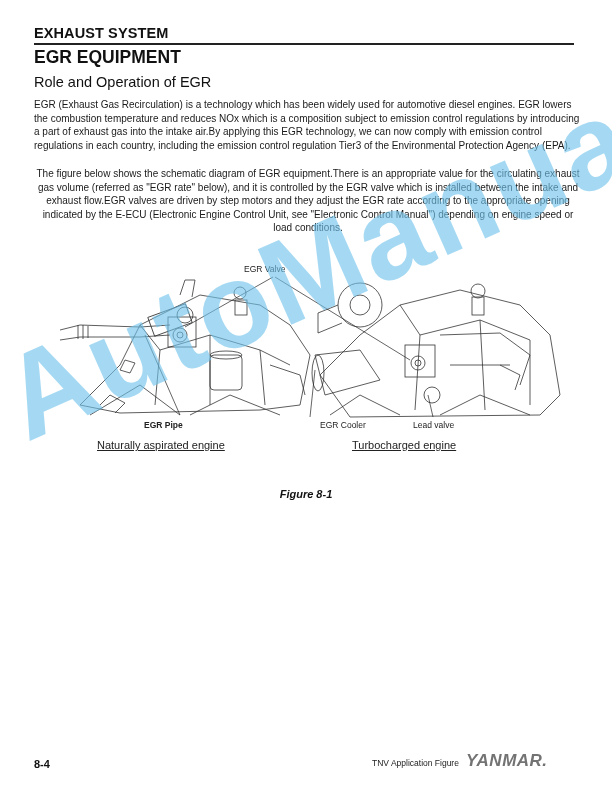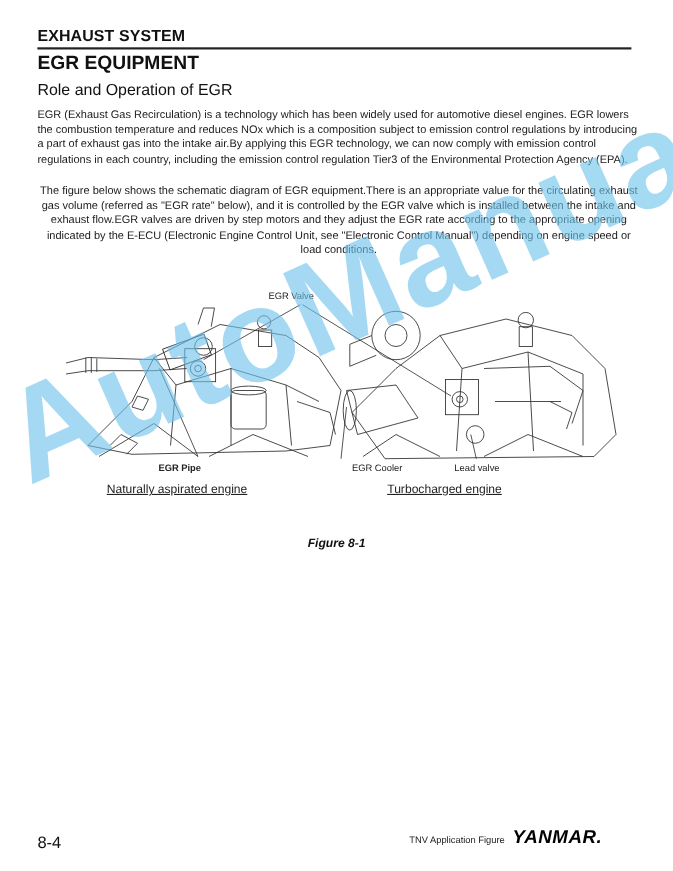--- a/index.html
+++ b/index.html
@@ -11,23 +11,23 @@
   .sub-title { position:absolute; left:34px; top:74px; font-size:14.5px; font-weight:normal; }
   .para { position:absolute; left:34px; width:548px; font-size:10px; line-height:13.6px; color:#1a1a1a; }
   .p1 { top:98px; }
   .p2 { top:167px;text-align:center; }
   .figure { position:absolute; left:60px; top:255px; width:510px; height:205px; }
   .callout { position:absolute; font-size:8.5px; color:#222; white-space:nowrap; }
   .engine-caption { position:absolute; font-size:11px; text-decoration:underline; color:#222; white-space:nowrap; }
   .fig-caption { position:absolute; left:0; width:612px; top:488px; text-align:center; font-size:11px; font-weight:bold; font-style:italic; }
   .watermark { position:absolute; left:10px; top:335px; font-size:120px; font-weight:bold; color:#6fc3ec; opacity:0.62;
                transform:rotate(-24deg); transform-origin:left center; white-space:nowrap; letter-spacing:2px; pointer-events:none; }
-  .footer-page { position:absolute; left:34px; top:758px; font-size:15px; font-weight:normal; }
+  .footer-page { position:absolute; left:34px; top:758px; font-size:11px; font-weight:bold; }
   .footer-manual { position:absolute; left:372px; top:758px; font-size:8.5px; color:#222; }
-  .footer-logo { position:absolute; left:466px; top:751px; font-size:17px; font-weight:bold; font-style:italic; color:#000000; letter-spacing:0.5px; }
+  .footer-logo { position:absolute; left:466px; top:751px; font-size:17px; font-weight:bold; font-style:italic; color:#737373; letter-spacing:0.5px; }
   svg { position:absolute; left:0; top:0; }
 </style>
 </head>
 <body>
 
 <div class="section-header">EXHAUST SYSTEM</div>
 <div class="header-rule"></div>
 <div class="page-title">EGR EQUIPMENT</div>
 <div class="sub-title">Role and Operation of EGR</div>
 

